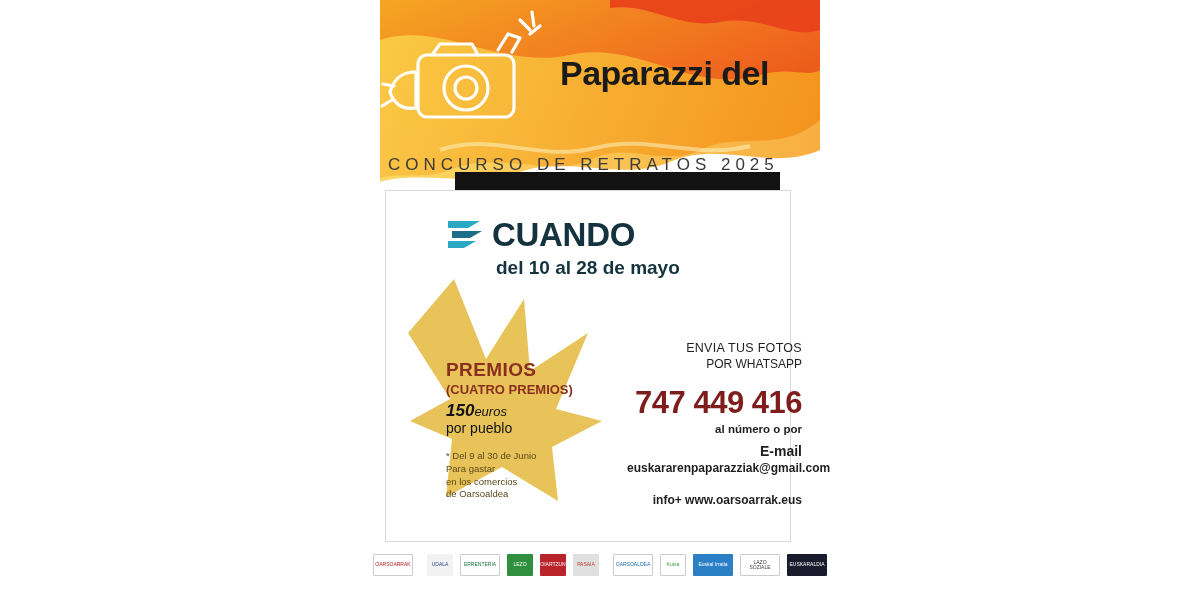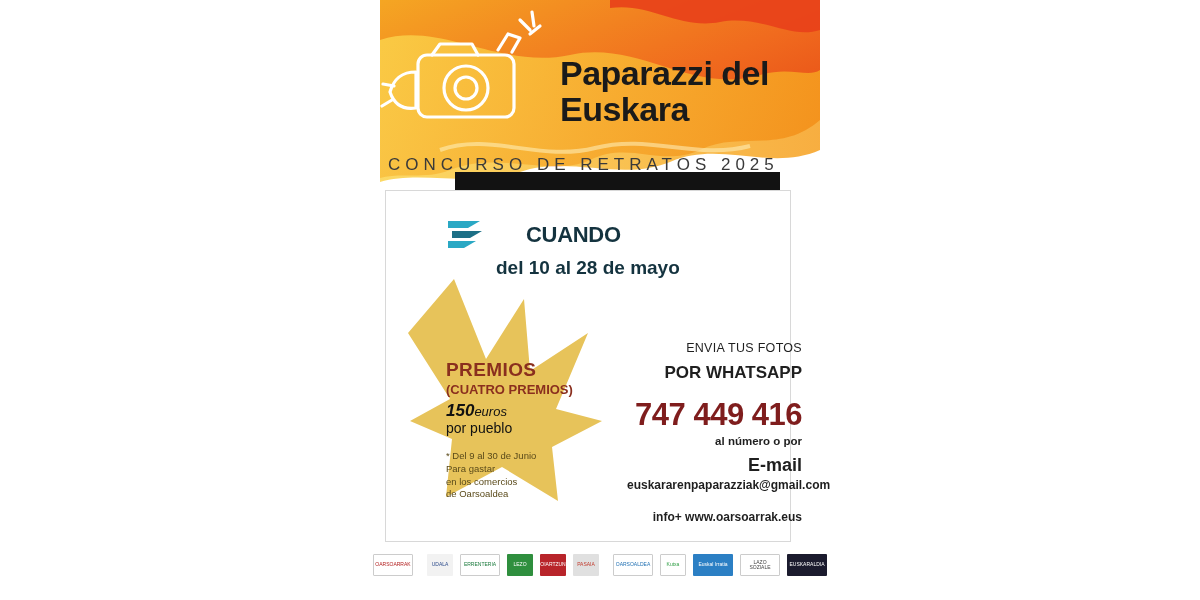--- a/index.html
+++ b/index.html
@@ -73,25 +73,24 @@
   
   .cuando-row {
     position: absolute;
     left: 60px;
     top: 24px;
     display: flex;
     align-items: center;
   }
   .logo-mark { margin-right: 6px; }
   .cuando-text {
-    font-size: 22px;
+    font-size: 33px;
     font-weight: bold;
     color: #14333f;
     letter-spacing: -0.3px;
-    margin-left: 34px;
   }
   .dates {
     position: absolute;
     left: 110px;
     top: 66px;
     font-size: 19px;
     font-weight: bold;
     color: #14333f;
   }
   
@@ -142,30 +141,30 @@
   
   .right-col {
     position: absolute;
     left: 241px;
     top: 150px;
     width: 175px;
     text-align: right;
     color: #1f1f1f;
   }
   .envia { font-size: 12.5px; letter-spacing: .3px; }
-  .whatsapp { font-size: 17px; font-weight: bold; margin-top: 8px; }
+  .whatsapp { font-size: 12px; font-weight: normal; margin-top: 2px; }
   .phone {
     margin-top: 14px;
     font-size: 31px;
     font-weight: bold;
     color: #7f1d1d;
     letter-spacing: -0.5px;
   }
   .alnumero { font-size: 11.5px; margin-top: 2px; font-weight: bold; }
-  .email-label { font-size: 18px; font-weight: bold; margin-top: 8px; }
+  .email-label { font-size: 14px; font-weight: bold; margin-top: 8px; }
   .email-addr { font-size: 12px; font-weight: bold; margin-top: 2px; }
   .info { font-size: 12px; font-weight: bold; margin-top: 18px; }
   
   .sponsors {
     position: absolute;
     left: 0px;
     top: 548px;
     width: 440px;
     height: 34px;
     display: flex;
@@ -222,21 +221,20 @@
         <circle cx="86" cy="88" r="11"></circle>
         <path d="M52,55 L60,44 L92,44 L98,55"></path>
         <path d="M118,50 L128,34 L140,38 L132,52"></path>
         <path d="M140,20 L150,30 M160,26 L150,34 M152,12 L154,26"></path>
         <path d="M10,92 C14,78 22,72 36,72 L36,108 C22,110 14,104 10,92 Z"></path>
         <path d="M12,100 L2,106 M14,86 L3,84"></path>
       </g>
     </svg>
     <div class="title-main">
       <div>Paparazzi del</div>
-      <div>Euskara</div>
     </div>
     <div class="concurso-strip">CONCURSO DE RETRATOS 2025</div>
     <div class="black-bar"></div>
   </div>
 
   <div class="frame">
 
     <div class="cuando-row">
       <span class="logo-mark">
         <svg width="40" height="36" viewBox="0 0 40 36">

